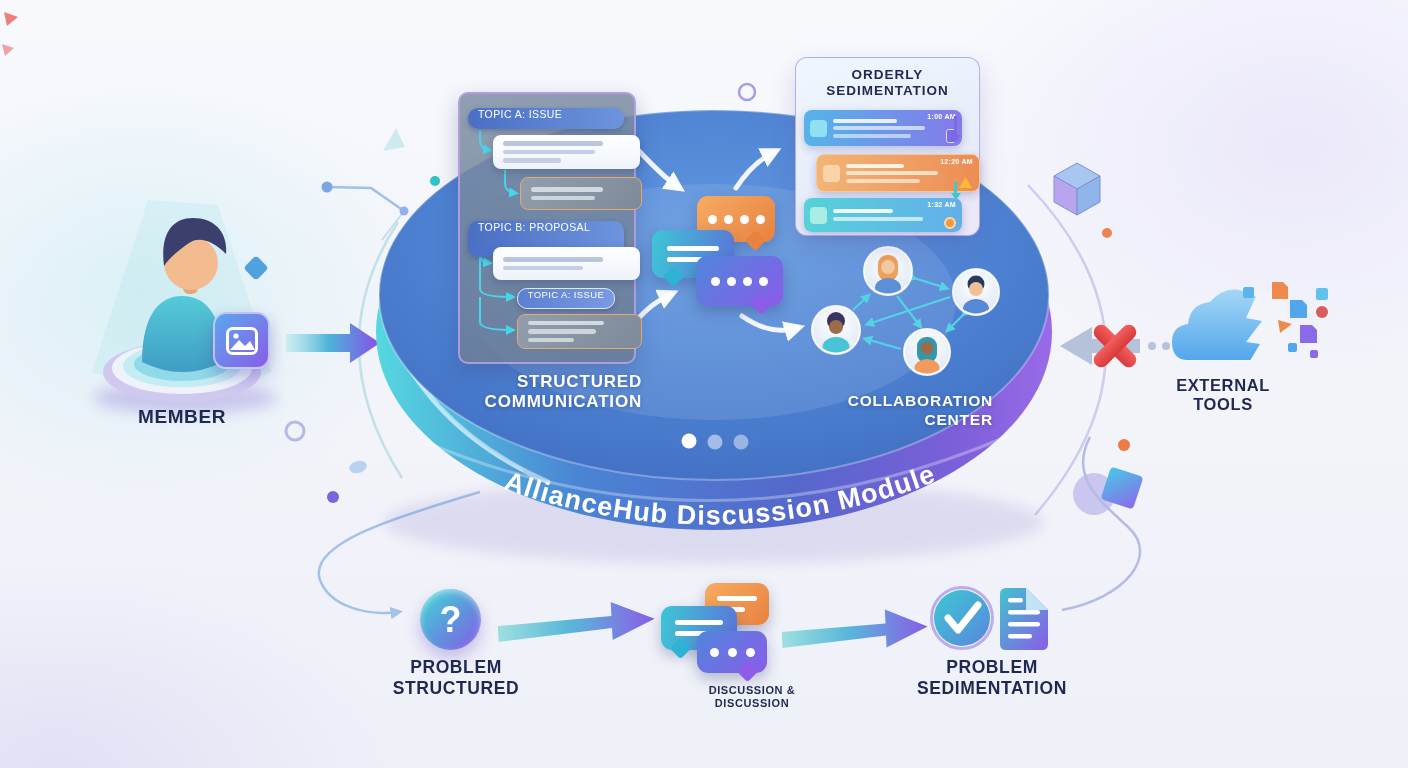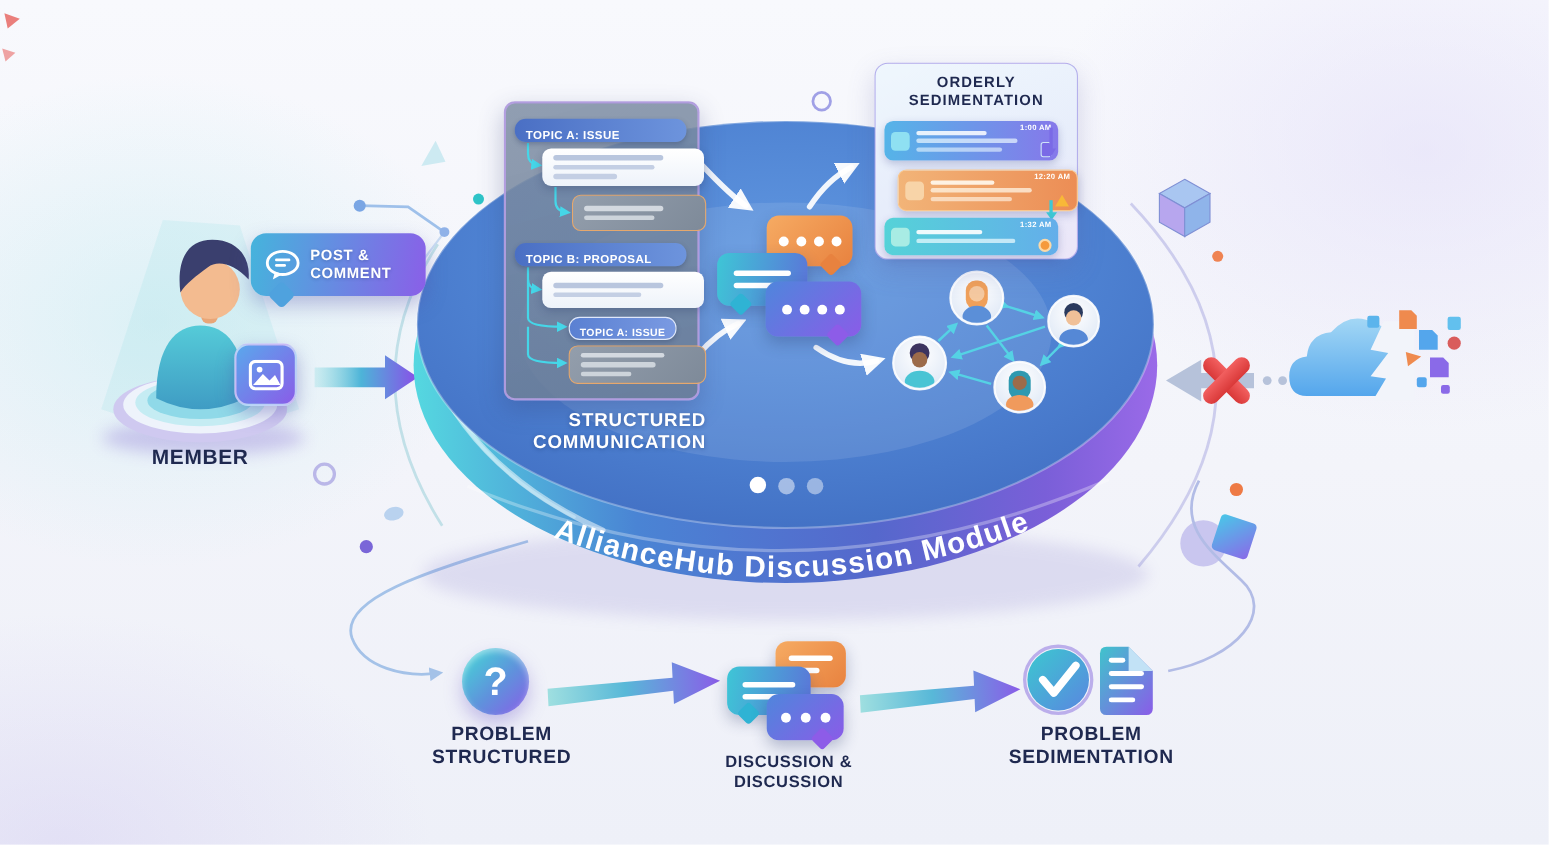--- a/index.html
+++ b/index.html
@@ -14,22 +14,22 @@
   }
   .abs{position:absolute;}
   .lbl{color:#1f2950;font-weight:700;text-align:center;letter-spacing:.6px;line-height:1.18;}
   .lblw{color:#fff;font-weight:800;text-align:right;letter-spacing:.8px;line-height:1.2;
         text-shadow:0 1px 4px rgba(15,35,90,.35);}
   
   .sc-panel{left:458px;top:92px;width:174px;height:268px;border-radius:10px;
     background:linear-gradient(165deg,rgba(126,142,164,.85),rgba(106,124,150,.88));
     border:2px solid rgba(186,160,232,.85);
     box-shadow:0 8px 22px rgba(50,60,120,.28);}
-  .pill{position:absolute;border-radius:10px;color:#fff;font-weight:700;
-    letter-spacing:.4px;display:flex;align-items:flex-end;padding-left:10px;
+  .pill{position:absolute;border-radius:10px;color:#fff;font-weight:400;
+    letter-spacing:.4px;display:flex;align-items:flex-start;padding-left:10px;
     background:linear-gradient(90deg,#4a6fc4,#6d94dd);
     box-shadow:0 2px 5px rgba(30,45,90,.3);}
   .card{position:absolute;border-radius:8px;display:flex;flex-direction:column;
     justify-content:center;gap:4px;padding:0 10px;}
   .card-white{background:linear-gradient(180deg,#ffffff,#eef3fa);box-shadow:0 3px 8px rgba(30,45,90,.25);}
   .card-gray{background:linear-gradient(135deg,#939eac,#7e8a99);border:1.5px solid #e6a86d;}
   .bar{height:4.5px;border-radius:2.5px;}
   
   .os-panel{left:795px;top:57px;width:183px;height:177px;border-radius:12px;
     background:linear-gradient(160deg,#eff7fd 0%,#e7edfb 55%,#ece6f8 100%);
@@ -314,29 +314,20 @@
     <g>
       <path d="M1006 588 H1026 L1048 610 V644 Q1048 650 1042 650 H1006 Q1000 650 1000 644 V594 Q1000 588 1006 588 Z" fill="url(#docGrad)"></path>
       <path d="M1026 588 L1026 610 H1048 Z" fill="#c2e2f6"></path>
       <rect x="1008" y="598" width="15" height="4.5" rx="2.2" fill="#fff"></rect>
       <rect x="1008" y="610" width="32" height="4.5" rx="2.2" fill="#fff"></rect>
       <rect x="1008" y="622" width="32" height="4.5" rx="2.2" fill="#fff"></rect>
       <rect x="1008" y="634" width="24" height="4.5" rx="2.2" fill="#fff"></rect>
     </g>
   </svg>
 
-  <div class="abs post-bub">
-    <svg width="34" height="28" viewBox="0 0 34 28">
-      <ellipse cx="17" cy="12" rx="14" ry="10.5" fill="none" stroke="#fff" stroke-width="2.6"></ellipse>
-      <path d="M10 20 L8 27 L17 22" fill="#fff"></path>
-      <rect x="10" y="8" width="14" height="2.6" rx="1.3" fill="#fff"></rect>
-      <rect x="10" y="13" width="10" height="2.6" rx="1.3" fill="#fff"></rect>
-    </svg>
-    <div style="width:86px;color:#fff;font-weight:800;font-size:13.5px;letter-spacing:.6px;line-height:1.2;text-shadow:0 1px 3px rgba(20,40,90,.3);">POST &amp; COMMENT</div>
-  </div>
   <div class="abs post-tail"></div>
 
   <div class="abs img-badge">
     <svg width="32" height="28" viewBox="0 0 32 28">
       <rect x="1.5" y="1.5" width="29" height="25" rx="5" fill="none" stroke="#fff" stroke-width="3"></rect>
       <circle cx="10" cy="9" r="2.6" fill="#fff"></circle>
       <path d="M4 23 L13 13 L19 19 L24 14 L29 23 Z" fill="#fff"></path>
     </svg>
   </div>
 
@@ -362,21 +353,21 @@
     </div>
     <div class="card card-white" style="left:33px;top:41px;width:127px;height:34px;">
       <span class="bar" style="width:100px;background:#b9c6de;"></span>
       <span class="bar" style="width:92px;background:#c4cfe4;"></span>
       <span class="bar" style="width:58px;background:#c4cfe4;"></span>
     </div>
     <div class="card card-gray" style="left:60px;top:83px;width:100px;height:31px;">
       <span class="bar" style="width:72px;background:#d3d9e0;"></span>
       <span class="bar" style="width:64px;background:#cdd4db;"></span>
     </div>
-    <div class="pill" style="left:8px;top:127px;width:146px;height:21px;font-size:10.5px;">
+    <div class="pill" style="left:8px;top:127px;width:146px;height:36px;font-size:10.5px;">
       <span>TOPIC B: PROPOSAL</span>
     </div>
     <div class="card card-white" style="left:33px;top:153px;width:127px;height:33px;">
       <span class="bar" style="width:100px;background:#b9c6de;"></span>
       <span class="bar" style="width:80px;background:#c4cfe4;"></span>
     </div>
     <div class="pill" style="left:57px;top:194px;width:96px;height:19px;font-size:9.5px;justify-content:center;padding-left:0;
                 background:linear-gradient(90deg,#5a80d2,#7a9ae2);border:1.5px solid #dfe8fb;">
       <span>TOPIC A: ISSUE</span>
     </div>
@@ -406,20 +397,24 @@
     <span class="tail" style="background:#2fb3d4;left:14px;bottom:-6px;"></span>
     </div>
   <div class="abs bub b-pu" style="left:696px;top:256px;width:87px;height:50px;z-index:5;">
       <i></i>
       <i></i>
       <i></i>
       <i></i>
     <span class="tail" style="background:#8d5ce8;right:14px;bottom:-6px;"></span>
     </div>
 
+  <div class="abs lblw" style="left:793px;top:392px;width:200px;font-size:15.5px;">
+    <div>COLLABORATION</div>
+    <div>CENTER</div>
+  </div>
 
   <div class="abs os-panel">
     <div class="lbl" style="position:absolute;left:0;top:9px;width:100%;font-size:13.5px;letter-spacing:1px;">
       <div>ORDERLY</div>
       <div>SEDIMENTATION</div>
     </div>
     <div class="os-card" style="left:8px;top:52px;width:146px;height:36px;background:linear-gradient(90deg,#55b4e8,#8678ea);">
       <span class="os-ic" style="background:#8fe0f2;"></span>
       <span class="os-lines">
         <span class="bar" style="width:64px;height:4px;background:rgba(255,255,255,.85);"></span>
@@ -450,20 +445,24 @@
       <span class="os-ic" style="background:#a8ece4;"></span>
       <span class="os-lines">
         <span class="bar" style="width:60px;height:4px;background:rgba(255,255,255,.9);"></span>
         <span class="bar" style="width:90px;height:4px;background:rgba(240,252,255,.7);"></span>
       </span>
       <span class="os-time">1:32 AM</span>
       <span style="position:absolute;right:6px;bottom:3px;width:12px;height:12px;border-radius:50%;background:#f59a3c;border:2px solid #fbd9a8;box-sizing:border-box;"></span>
     </div>
   </div>
 
+  <div class="abs lbl" style="left:1148px;top:376px;width:150px;font-size:16.5px;">
+    <div>EXTERNAL</div>
+    <div>TOOLS</div>
+  </div>
 
   <div class="abs q-circle">
     <span>?</span>
   </div>
   <div class="abs lbl" style="left:375px;top:657px;width:162px;font-size:17.5px;">
     <div>PROBLEM</div>
     <div>STRUCTURED</div>
   </div>
 
   <div class="abs bub b-or" style="left:705px;top:583px;width:64px;height:42px;z-index:3;">
@@ -479,21 +478,21 @@
         <b style="width:34px;"></b>
       </span>
     <span class="tail" style="background:#2fb3d4;left:12px;bottom:-6px;"></span>
     </div>
   <div class="abs bub b-pu" style="left:697px;top:631px;width:70px;height:42px;z-index:5;gap:9px;">
       <i></i>
       <i></i>
       <i></i>
     <span class="tail" style="background:#8d5ce8;right:12px;bottom:-6px;"></span>
     </div>
-  <div class="abs lbl" style="left:627px;top:684px;width:180px;font-size:15px;">
+  <div class="abs lbl" style="left:662px;top:684px;width:180px;font-size:11px;">
     <div>DISCUSSION &amp;</div>
     <div>DISCUSSION</div>
   </div>
 
   <div class="abs lbl" style="left:896px;top:657px;width:192px;font-size:17.5px;">
     <div>PROBLEM</div>
     <div>SEDIMENTATION</div>
   </div>
 
 </div>

